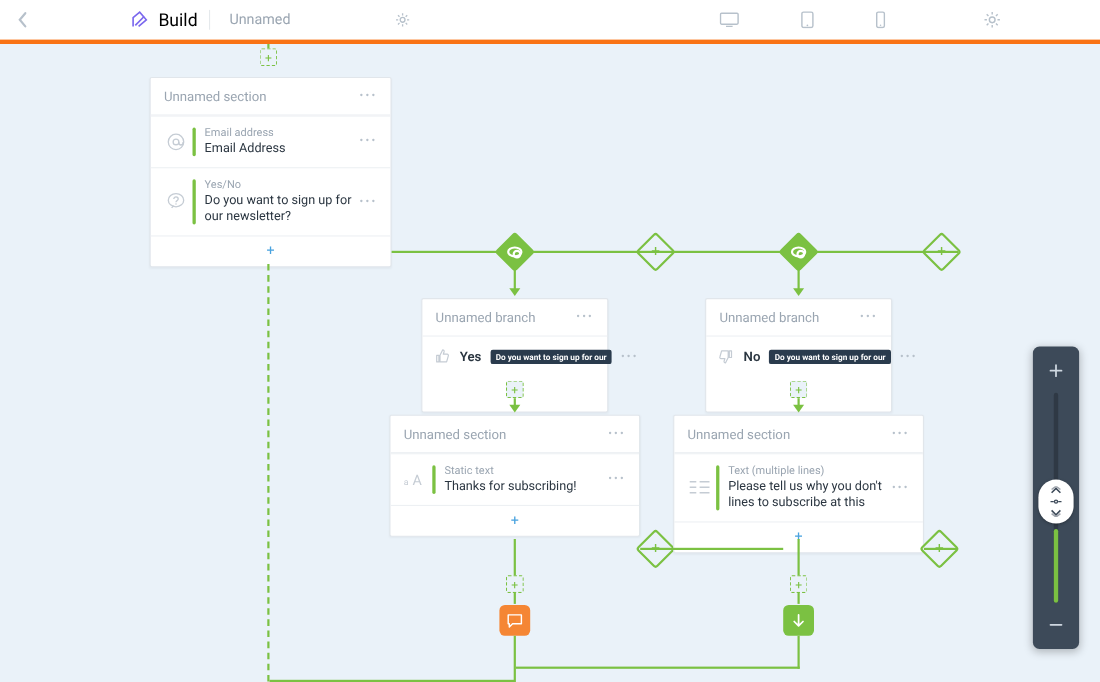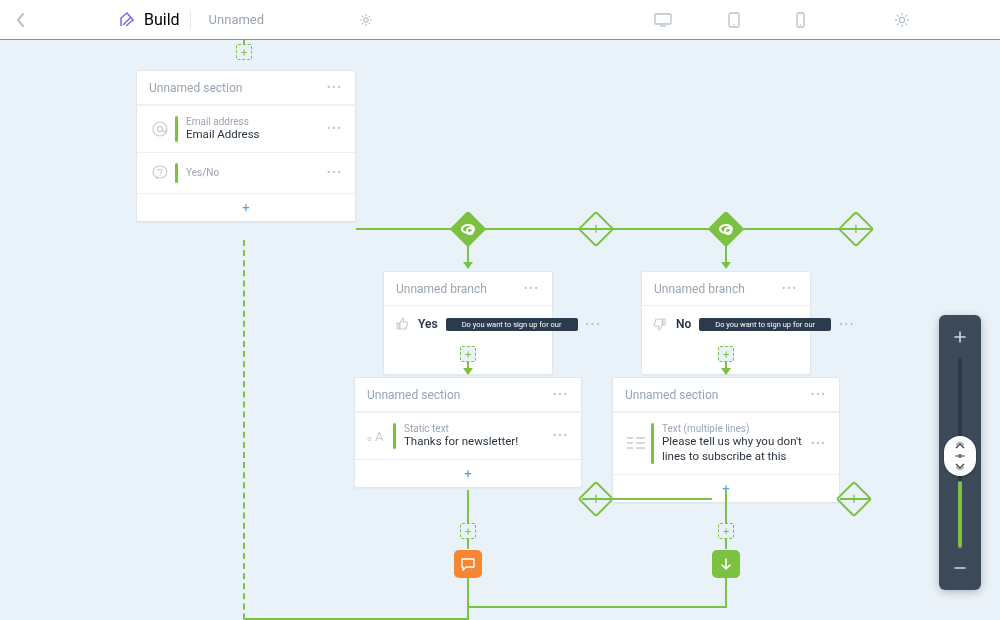--- a/index.html
+++ b/index.html
@@ -1,19 +1,19 @@
 <!DOCTYPE html>
 <html><head>
 <meta charset="utf-8">
 <style>
   * { box-sizing: border-box; margin: 0; padding: 0; font-family: -apple-system, BlinkMacSystemFont, "Segoe UI", Roboto, sans-serif; }
   body { width: 1000px; height: 620px; overflow: hidden; background: #eaf2f9; position: relative; }
 
   
-  .topbar { height: 40px; background: #fff; border-bottom: 1px solid #f97316; display: flex; align-items: stretch; gap: 32px; }
+  .topbar { height: 40px; background: #fff; border-bottom: 4px solid #f97316; display: flex; align-items: stretch; gap: 32px; }
   .tb-sep { width: 1px; background: #e5e9ec; }
   .tb-btn { display: flex; align-items: center; padding: 0 14px; font-size: 13px; color: #2a3540; cursor: pointer; gap: 8px; white-space: nowrap; }
   .tb-btn.icon-only { padding: 0 12px; }
   .tb-btn .ic { width: 18px; height: 18px; display: flex; align-items: center; justify-content: center; }
   .back-chevron { color: #b7c1cb; }
   .title-input { border: none; outline: none; font-size: 13px; color: #9aa5b1; padding: 0 8px; width: 120px; }
   .gear-inline { color: #b7c1cb; margin-right: 8px; margin-left: auto; }
   .title-zone { display: flex; align-items: center; padding-left: 12px; padding-right: 4px; flex: 0 0 280px; }
   .title-zone .ic { width: 18px; height: 18px; margin-right: 8px; }
   .spacer { flex: 1; }
@@ -52,21 +52,21 @@
   .row .txt { flex:1; }
   .row .eyebrow { font-size:10px; color:#9aa5b1; }
   .row .label { font-size:11.5px; color:#2a3540; line-height:1.3; }
   .row .more { color:#b7c1cb; letter-spacing:2px; font-size:10px; }
   .card-add { text-align:center; padding:6px 0; border-top:1px solid #edf0f3; color:#4aa3df; font-size:13px; }
 
   
   .branch-ans { display:flex; align-items:center; padding:8px 12px 12px 10px; gap:8px; }
   .branch-ans .thumb { width:20px;height:20px; display:flex;align-items:center;justify-content:center; color:#b7c1cb; }
   .branch-ans .ans-label { font-size:12px; font-weight:600; color:#2a3540; }
-  .branch-ans .chip { background:#2a3b4d; color:#fff; font-size:7.5px; padding:2px 16px; border-radius:2px; white-space:nowrap; }
+  .branch-ans .chip { background:#2a3b4d; color:#fff; font-size:7.5px; padding:2px 5px; border-radius:2px; white-space:nowrap;font-weight:bold; }
   .branch-ans .more { margin-left:auto; color:#b7c1cb;letter-spacing:2px; font-size:10px; }
   .branch-add { text-align:center; padding:4px 0 8px; color:#4aa3df; font-size:14px; }
 
   
   .endnode { position:absolute; width:28px; height:28px; border-radius:5px; display:flex;align-items:center;justify-content:center; color:#fff; }
   .endnode.orange { background:#f58634; }
   .endnode.green  { background:#7bc142; }
 
   
   .zoomctl { position:absolute; right:19px; top:315px; width:42px; height:275px; background:#3d4a59; border-radius:6px; box-shadow:0 2px 8px rgba(0,0,0,0.25); display:flex; flex-direction:column; align-items:center; padding:10px 0; }
@@ -179,20 +179,21 @@
         <svg width="20" height="20" viewBox="0 0 20 20">
             <ellipse cx="10" cy="9" rx="7" ry="6" stroke="#c5ccd4" stroke-width="1.2" fill="none"></ellipse>
             <path d="M6 16l2-2" stroke="#c5ccd4" stroke-width="1.2"></path>
             <path d="M8 8c0-1.2 1-2 2-2s2 .8 2 2c0 1.5-2 1.3-2 2.8" stroke="#c5ccd4" stroke-width="1.2" fill="none"></path>
             <circle cx="10" cy="12.4" r=".7" fill="#c5ccd4"></circle>
           </svg>
       </div>
       <div class="bar"></div>
       <div class="txt">
         <div class="eyebrow">Yes/No</div>
+        <div class="label">Do you want to sign up for our newsletter?</div>
       </div>
       <span class="more">•••</span>
     </div>
     <div class="card-add">+</div>
   </div>
 
   <div class="line dashed-v" style="left:243px; top:200px; height:430px;"></div>
 
   <div class="line" style="left:356px; top:188px; width:515px; height:2px;"></div>
 
@@ -246,21 +247,21 @@
     <div class="row">
       <div class="iconcell">
         <svg width="22" height="16" viewBox="0 0 22 16">
             <text x="0" y="13" font-size="8" fill="#c5ccd4">a</text>
             <text x="8" y="13" font-size="13" fill="#c5ccd4">A</text>
           </svg>
       </div>
       <div class="bar"></div>
       <div class="txt">
         <div class="eyebrow">Static text</div>
-        <div class="label">Thanks for newsletter!</div>
+        <div class="label">Thanks for subscribing!</div>
       </div>
       <span class="more">•••</span>
     </div>
     <div class="card-add">+</div>
   </div>
 
   <div class="diamond plus" style="left:583px; top:446px;">
       <span class="pl">+</span>
     </div>
 

